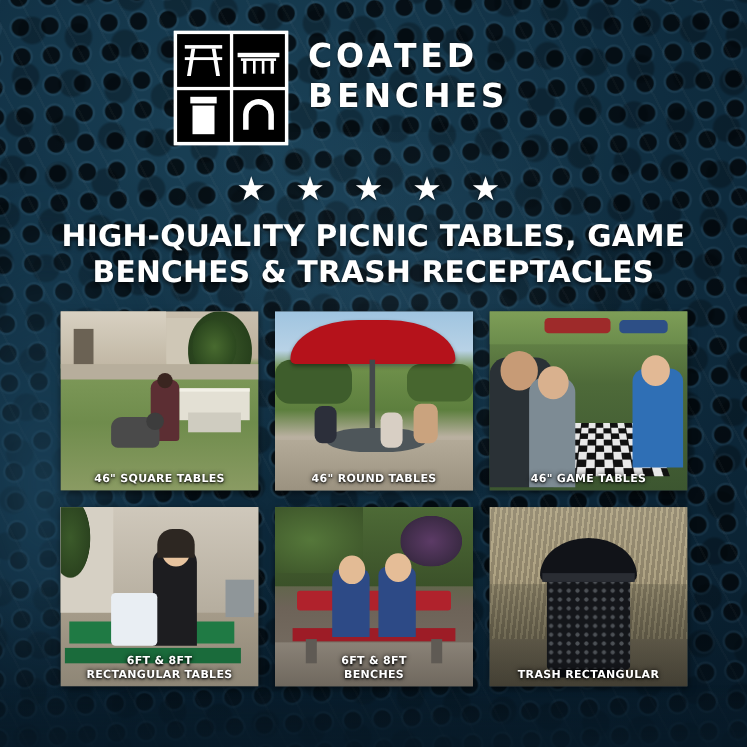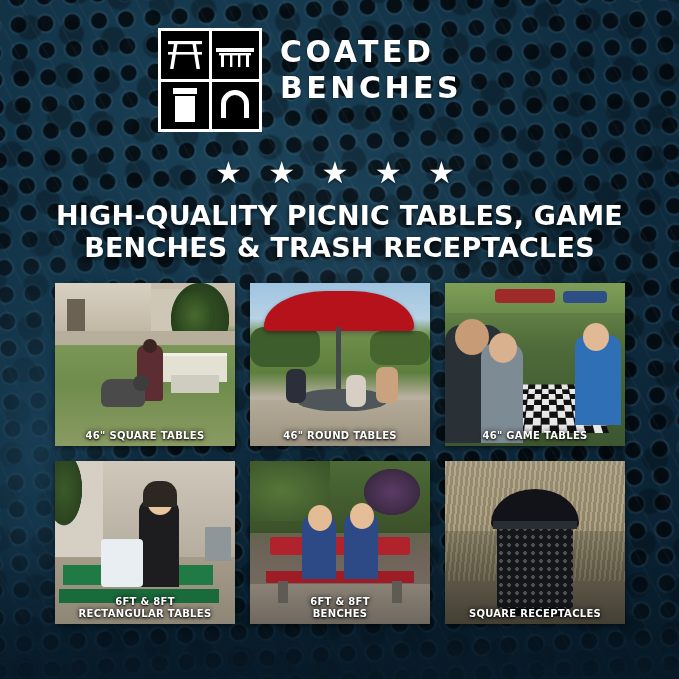--- a/index.html
+++ b/index.html
@@ -421,20 +421,20 @@
     <div class="tile">
       <div class="photo p6">
         <div class="grass"></div>
           <div class="grassdark"></div>
         <div class="can"></div>
           <div class="dome"></div>
           <div class="domegap"></div>
           <div class="base"></div>
       </div>
       <div class="caption">
-        <div>SQUARE RECEPTACLES</div>
+        <div>TRASH RECTANGULAR</div>
       </div>
     </div>
 
   </div>
 
   <div class="fg-blur"></div>
 </div>
 
 </body></html>

